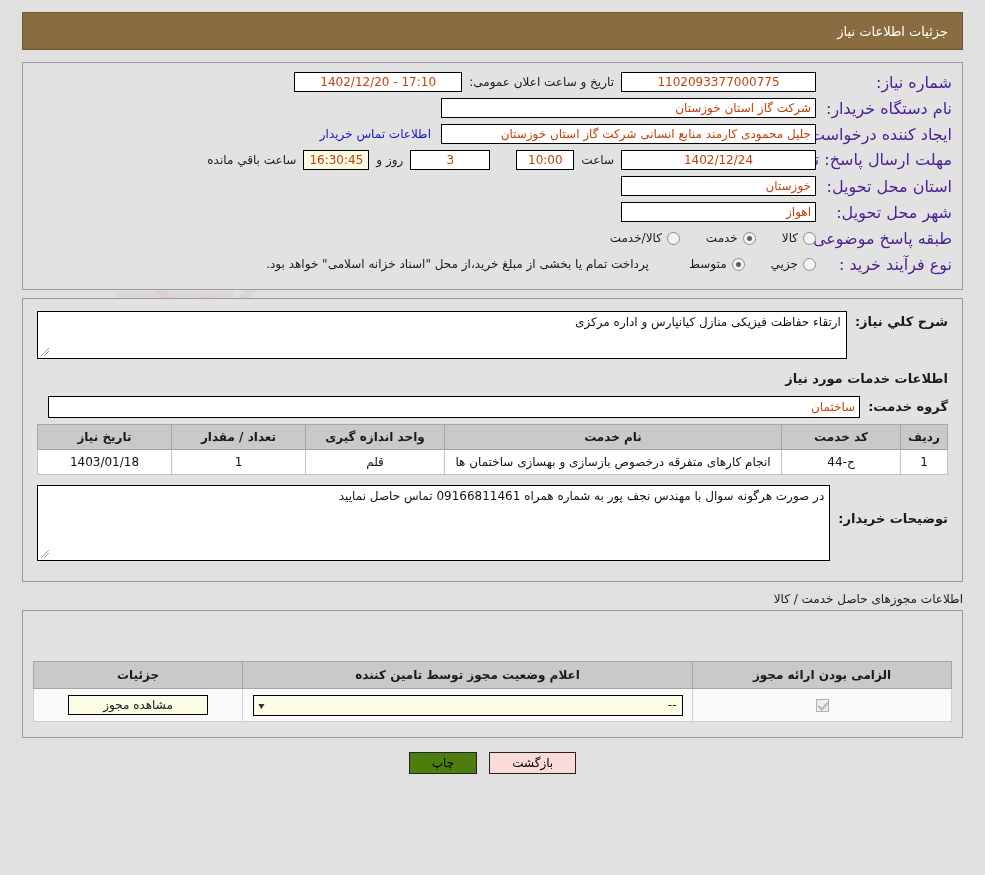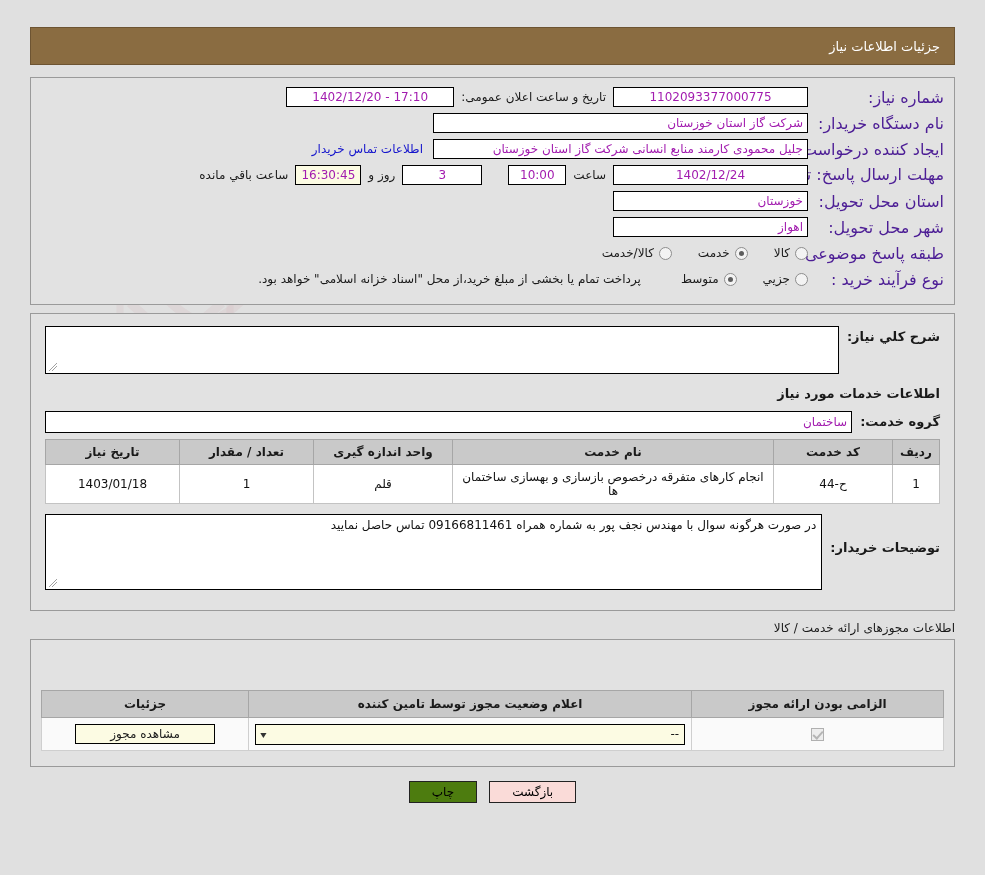--- a/index.html
+++ b/index.html
@@ -24,22 +24,21 @@
     left: 0; top: 175px;
     width: 985px; height: 190px;
     pointer-events: none;
     z-index: 0;
     opacity: .5;
   }
 
   .page {
     position: relative;
     z-index: 2;
-    padding: 8px;
-    margin-top: 7px;
+    padding: 0;
   }
 
   
   .header-bar {
     margin: 12px 22px 0 22px;
     height: 38px;
     background: #8a6c41;
     border: 1px solid #6d5432;
     display: flex;
     align-items: center;
@@ -82,21 +81,21 @@
   }
   .lbl-2line { line-height: 14px; }
 
   input.box, .box {
     border: 1px solid #000;
     background: #fff;
     height: 20px;
     line-height: 18px;
     font-family: "DejaVu Sans", "Liberation Sans", sans-serif;
     font-size: 12px;
-    color: #a21caf;
+    color: #c2410c;
     box-sizing: border-box;
     padding: 0 4px;
     text-align: right;
     outline: none;
   }
   .box.center { text-align: center; }
   .box.yellowish { background: #fcfbe3; }
 
   .w-need-no    { width: 195px; }
   .w-buyer      { width: 375px; }
@@ -410,20 +409,21 @@
       <span class="note-text">پرداخت تمام یا بخشی از مبلغ خرید،از محل "اسناد خزانه اسلامی" خواهد بود.</span>
     </div>
 
   </div>
 
   <div class="desc-panel">
 
     <div class="desc-row">
       <span class="strong-lbl">شرح کلي نیاز:</span>
       <div class="textarea-box" style="width:812px;height:48px;">
+        <span>ارتقاء حفاظت فیزیکی منازل کیانپارس و اداره مرکزی</span>
         <svg class="grip" viewBox="0 0 10 10">
           <path d="M1 9 L9 1 M4 9 L9 4" stroke="#555" stroke-width="1" fill="none"></path>
         </svg>
       </div>
     </div>
 
     <div class="section-title">اطلاعات خدمات مورد نیاز</div>
 
     <div class="desc-row">
       <span class="strong-lbl">گروه خدمت:</span>
@@ -458,21 +458,21 @@
       <div class="textarea-box" style="width:812px;height:76px;">
         <span>در صورت هرگونه سوال با مهندس نجف پور به شماره همراه 09166811461 تماس حاصل نمایید</span>
         <svg class="grip" viewBox="0 0 10 10">
           <path d="M1 9 L9 1 M4 9 L9 4" stroke="#555" stroke-width="1" fill="none"></path>
         </svg>
       </div>
     </div>
 
   </div>
 
-  <div class="permits-caption">اطلاعات مجوزهای ارائه خدمت / کالا</div>
+  <div class="permits-caption">اطلاعات مجوزهای حاصل خدمت / کالا</div>
 
   <div class="permits-panel">
     <div class="permits-inner">
       <table class="permits">
         <thead>
           <tr>
             <th style="width:250px;">الزامی بودن ارائه مجوز</th>
             <th>اعلام وضعیت مجوز توسط تامین کننده</th>
             <th style="width:200px;">جزئیات</th>
           </tr>

